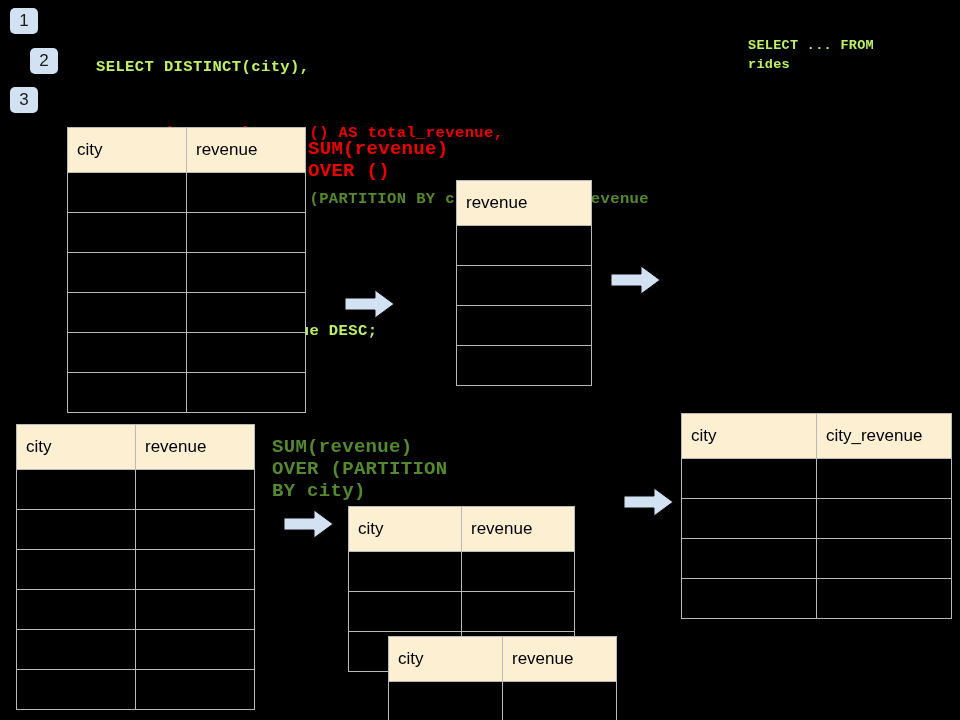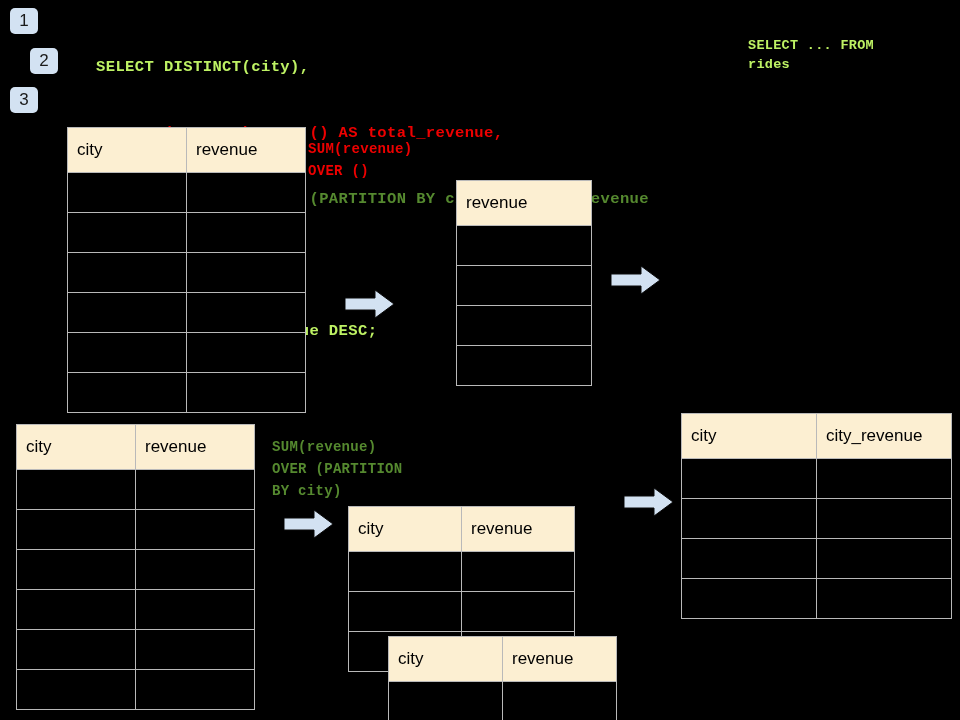--- a/index.html
+++ b/index.html
@@ -49,21 +49,21 @@
   }
   .code-line { white-space: pre; }
   .c-purple { color: #bef264; }
   .c-red    { color: #ee0000; }
   .c-green  { color: #55892f; }
 
   
   .annot {
     position: absolute;
     font-family: "Liberation Mono", monospace;
-    font-size: 14px;
+    font-size: 19px;
     font-weight: bold;
     white-space: pre;
     line-height: 22px;
     letter-spacing: 0.3px;
   }
   .annot.small {
     font-size: 13.5px;
     line-height: 19px;
   }
 

